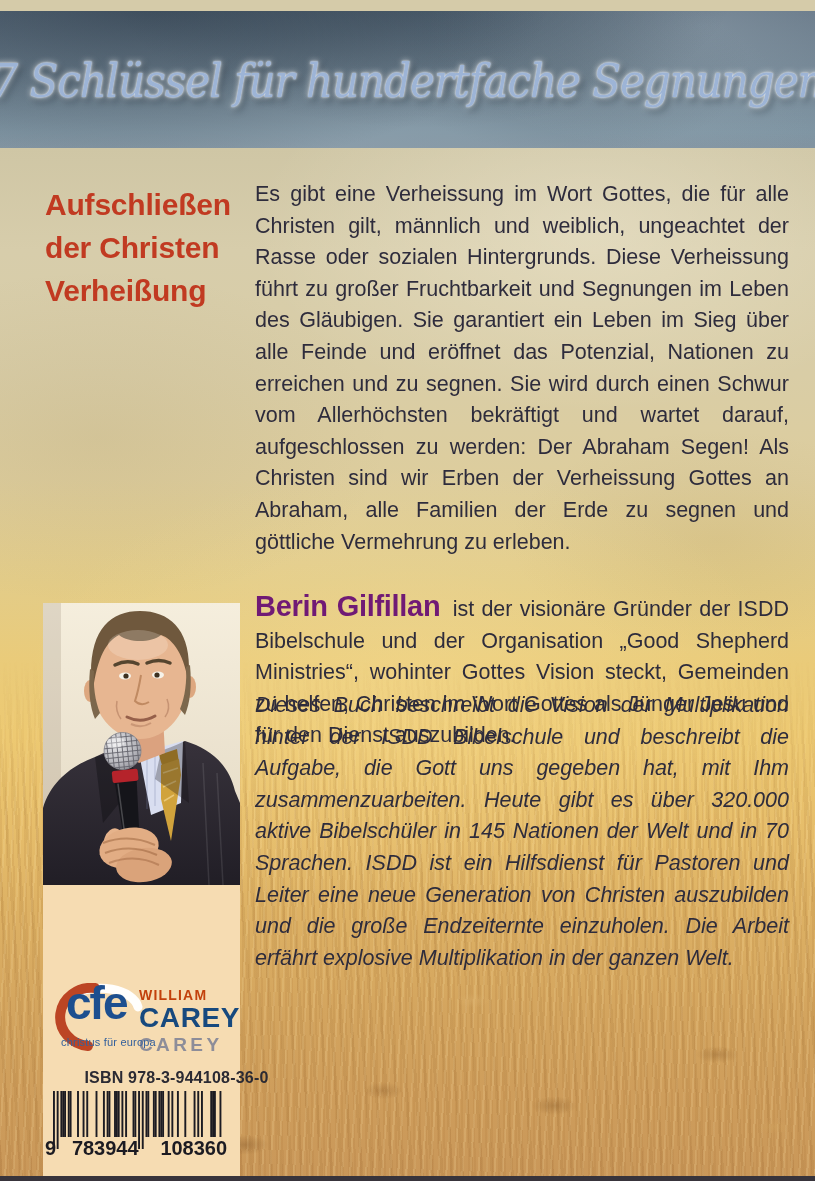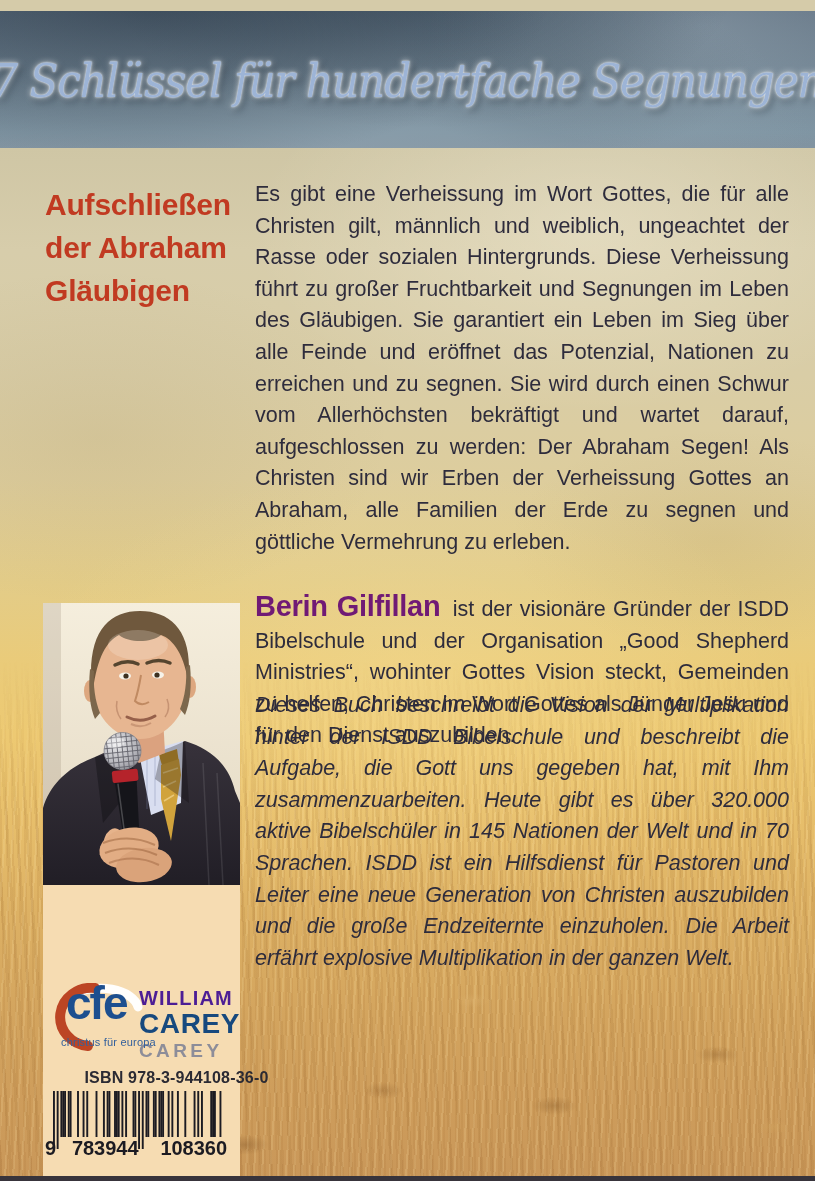--- a/index.html
+++ b/index.html
@@ -84,21 +84,21 @@
   .panel{position:absolute;left:43px;top:885px;width:197px;height:291px;background:#f6dcb2;z-index:3;}
   .logo-row{position:absolute;top:98px;left:0;width:100%;display:flex;justify-content:flex-end;align-items:flex-start;gap:7px;}
   .cfe{position:relative;width:102px;height:74px;}
   .cfe svg{position:absolute;left:0;top:0;width:102px;height:74px;}
   .cfe-text{
     position:absolute;left:23px;top:-3px;font-size:46px;font-weight:bold;
     color:#1d4f8f;letter-spacing:-2px;line-height:1;
   }
   .cfe-sub{position:absolute;left:18px;top:53px;font-size:11px;color:#33609c;white-space:nowrap;letter-spacing:0.2px;}
   .wcv{display:flex;flex-direction:column;line-height:1;padding-top:5px;}
-  .wcv-l1{font-size:20px;color:#4c1d95;letter-spacing:1.2px;font-weight:bold;}
+  .wcv-l1{font-size:14px;color:#c2410c;letter-spacing:1.2px;font-weight:bold;}
   .wcv-l2{font-size:28px;color:#17497e;font-weight:bold;letter-spacing:0.6px;margin-top:2px;}
   .wcv-l3{font-size:19px;color:#8d8d99;letter-spacing:3.4px;margin-top:3px;font-weight:bold;}
   .isbn-label{
     position:absolute;top:184px;width:100%;text-align:center;
     font-size:16px;font-weight:bold;color:#2b2a33;letter-spacing:0.2px;padding-left:35px;
   }
   .barcode{position:absolute;top:206px;left:10px;width:176px;height:58px;}
   .ean-digits{
     position:absolute;top:252px;left:2px;width:193px;display:flex;
     font-size:20px;font-weight:bold;color:#1c1b22;
@@ -113,21 +113,21 @@
 <div class="page">
 
   <div class="top-band">
     <div class="tagline">7 Schlüssel für hundertfache Segnungen</div>
   </div>
 
   <div class="main-bg"></div>
   <div class="wheat"></div>
   <div class="wheat-heads"></div>
 
-  <div class="heading">Aufschließen der Abraham Gläubigen</div>
+  <div class="heading">Aufschließen der Christen Verheißung</div>
 
   <p class="para p1">Es gibt eine Verheissung im Wort Gottes, die für alle Christen gilt, männlich und weiblich, ungeachtet der Rasse oder sozialen Hintergrunds. Diese Verheissung führt zu großer Fruchtbarkeit und Segnungen im Leben des Gläubigen. Sie garantiert ein Leben im Sieg über alle Feinde und eröffnet das Potenzial, Nationen zu erreichen und zu segnen. Sie wird durch einen Schwur vom Allerhöchsten bekräftigt und wartet darauf, aufgeschlossen zu werden: Der Abraham Segen! Als Christen sind wir Erben der Verheissung Gottes an Abraham, alle Familien der Erde zu segnen und göttliche Vermehrung zu erleben.</p>
 
   <div class="photo">
     <svg viewBox="0 0 197 282" xmlns="http://www.w3.org/2000/svg">
       <defs>
         <linearGradient id="pbg" x1="0" y1="0" x2="0" y2="1">
           <stop offset="0" stop-color="#f5eedd"></stop>
             <stop offset="1" stop-color="#e3d8c2"></stop>
         </linearGradient>

